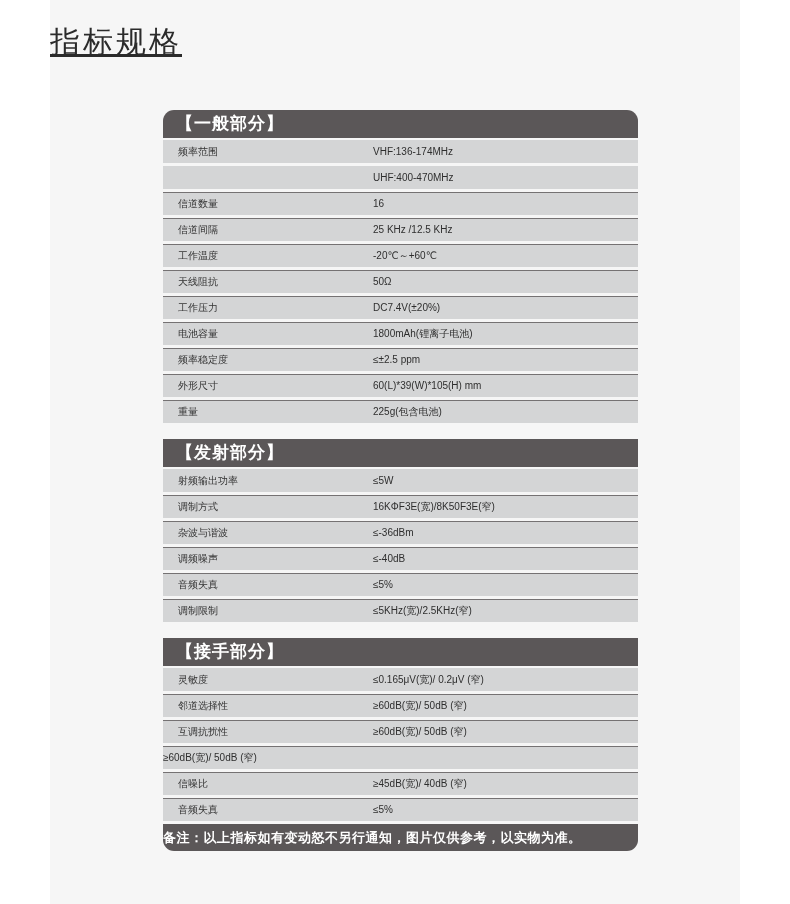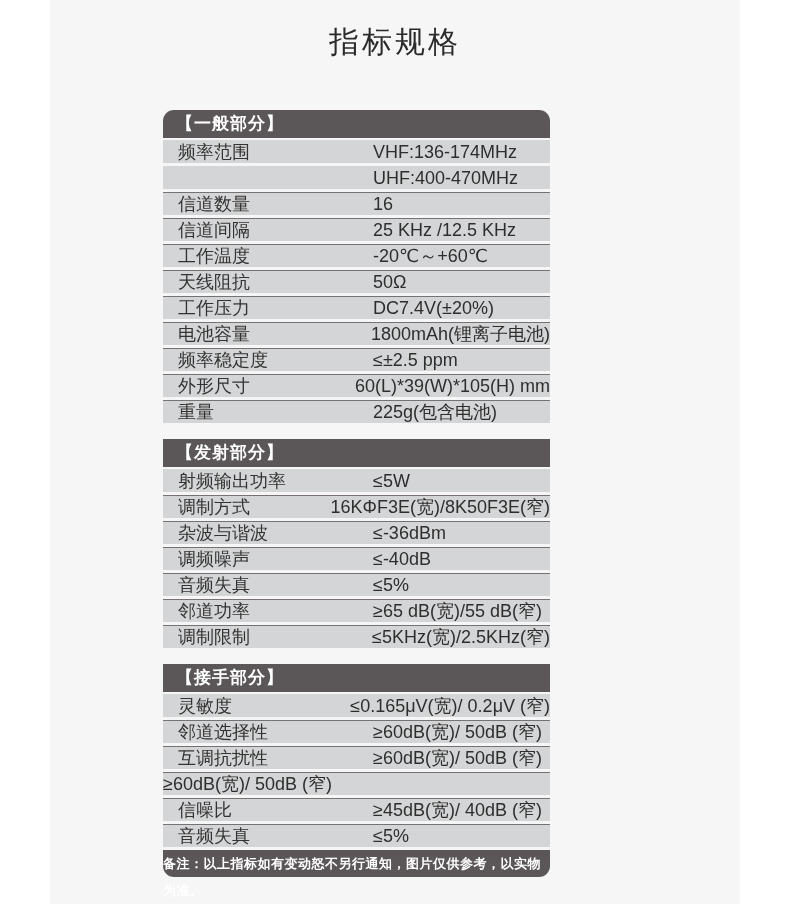--- a/index.html
+++ b/index.html
@@ -13,33 +13,34 @@
   }
   .content-panel {
     position: absolute;
     left: 50px;
     top: 0;
     width: 690px;
     height: 904px;
     background: #f6f6f6;
   }
   .page-title {
-    text-align: center;
+    text-align: left;
     font-size: 30px;
     line-height: 36px;
     padding-top: 24px;
     color: #2b2b2b;
     letter-spacing: 3px;
     font-weight: 500;
+    text-decoration: underline;
   }
   .spec-table {
     position: absolute;
     left: 113px;
     top: 110px;
-    width: 387px;
+    width: 475px;
     display: flex;
     flex-direction: column;
   }
   .section-header {
     height: 28px;
     line-height: 28px;
     background: #5b5758;
     color: #ffffff;
     font-size: 17px;
     font-weight: bold;
@@ -51,21 +52,21 @@
     margin-top: 0;
     border-radius: 11px 11px 0 0;
   }
   .row {
     display: flex;
     height: 22px;
     line-height: 22px;
     background: #d4d5d6;
     border-top: 1px solid #757273;
     margin: 2px 0 1px 0;
-    font-size: 18px;
+    font-size: 10px;
     color: #2e2e2e;
   }
   .row.first, .row.cont {
     border-top: 1px solid transparent;
   }
   .lab {
     width: 195px;
     padding-left: 15px;
     color: #333333;
     white-space: nowrap;
@@ -154,24 +155,20 @@
       </div>
       <div class="row">
         <span class="lab">调频噪声</span>
         <span class="val">≤-40dB</span>
       </div>
       <div class="row">
         <span class="lab">音频失真</span>
         <span class="val">≤5%</span>
       </div>
       <div class="row">
-        <span class="lab">邻道功率</span>
-        <span class="val">≥65 dB(宽)/55 dB(窄)</span>
-      </div>
-      <div class="row">
         <span class="lab">调制限制</span>
         <span class="val">≤5KHz(宽)/2.5KHz(窄)</span>
       </div>
       <div class="section-header">【接手部分】</div>
       <div class="row first">
         <span class="lab">灵敏度</span>
         <span class="val">≤0.165μV(宽)/ 0.2μV (窄)</span>
       </div>
       <div class="row">
         <span class="lab">邻道选择性</span>

